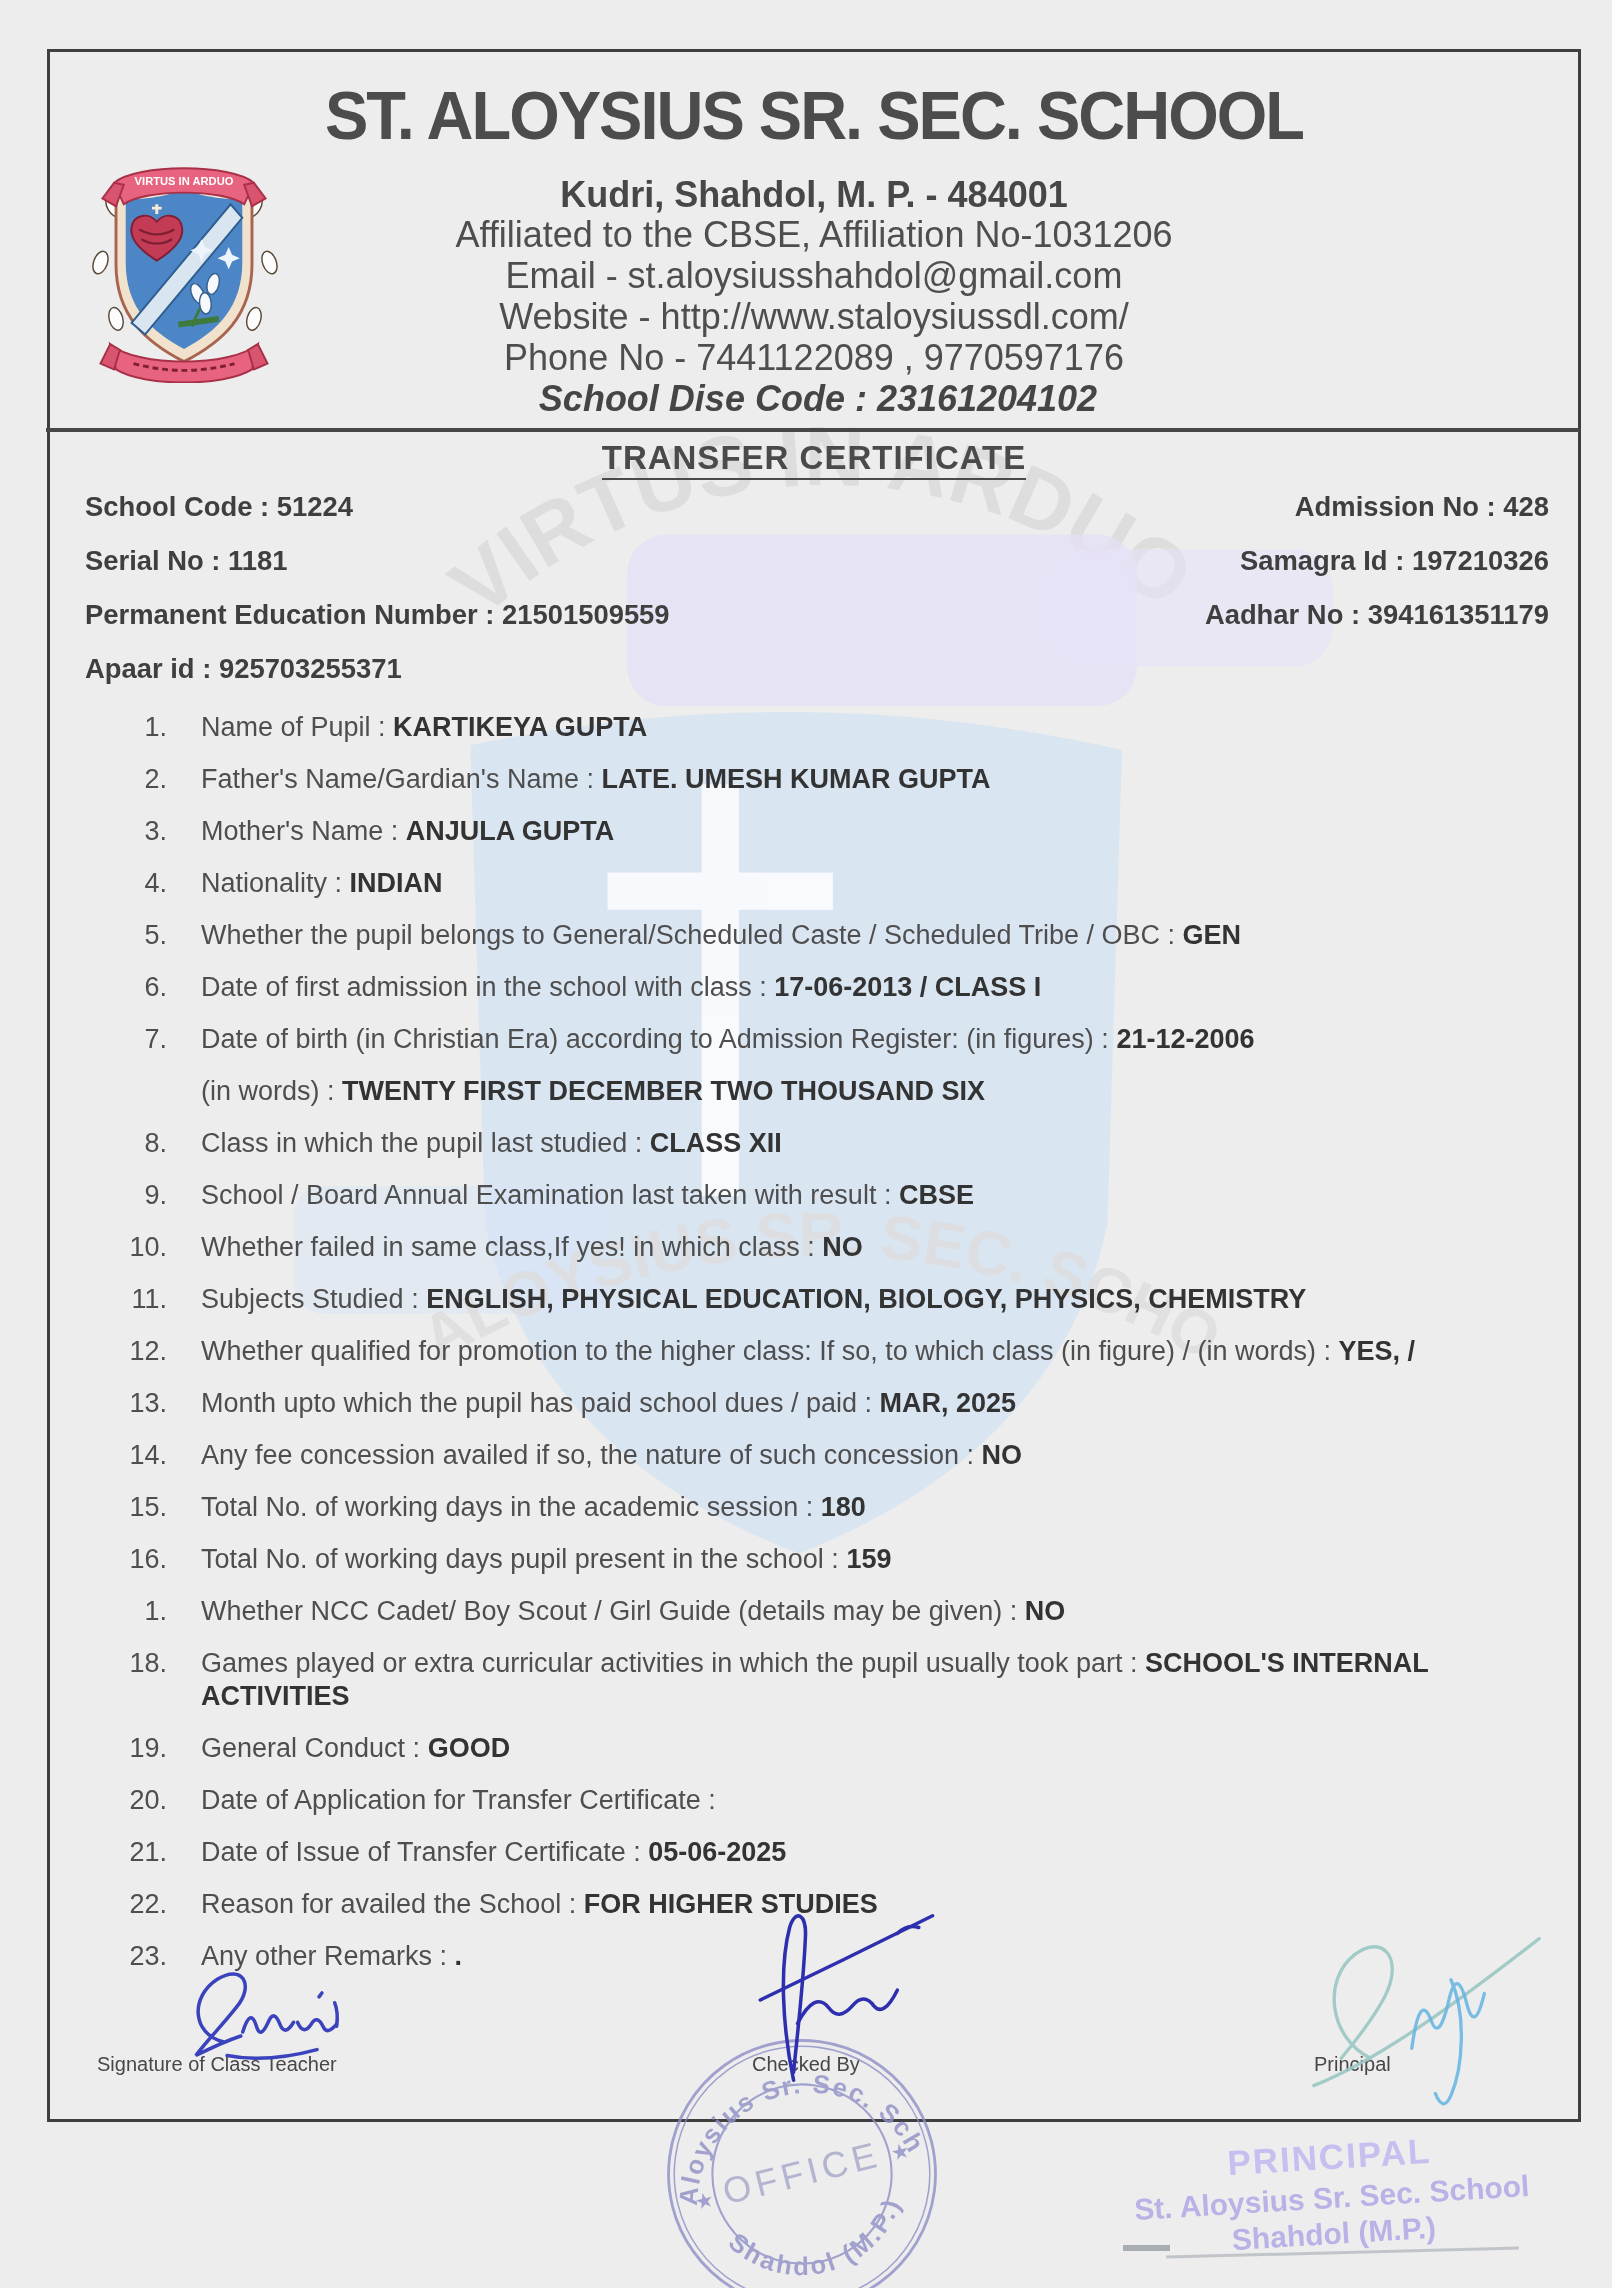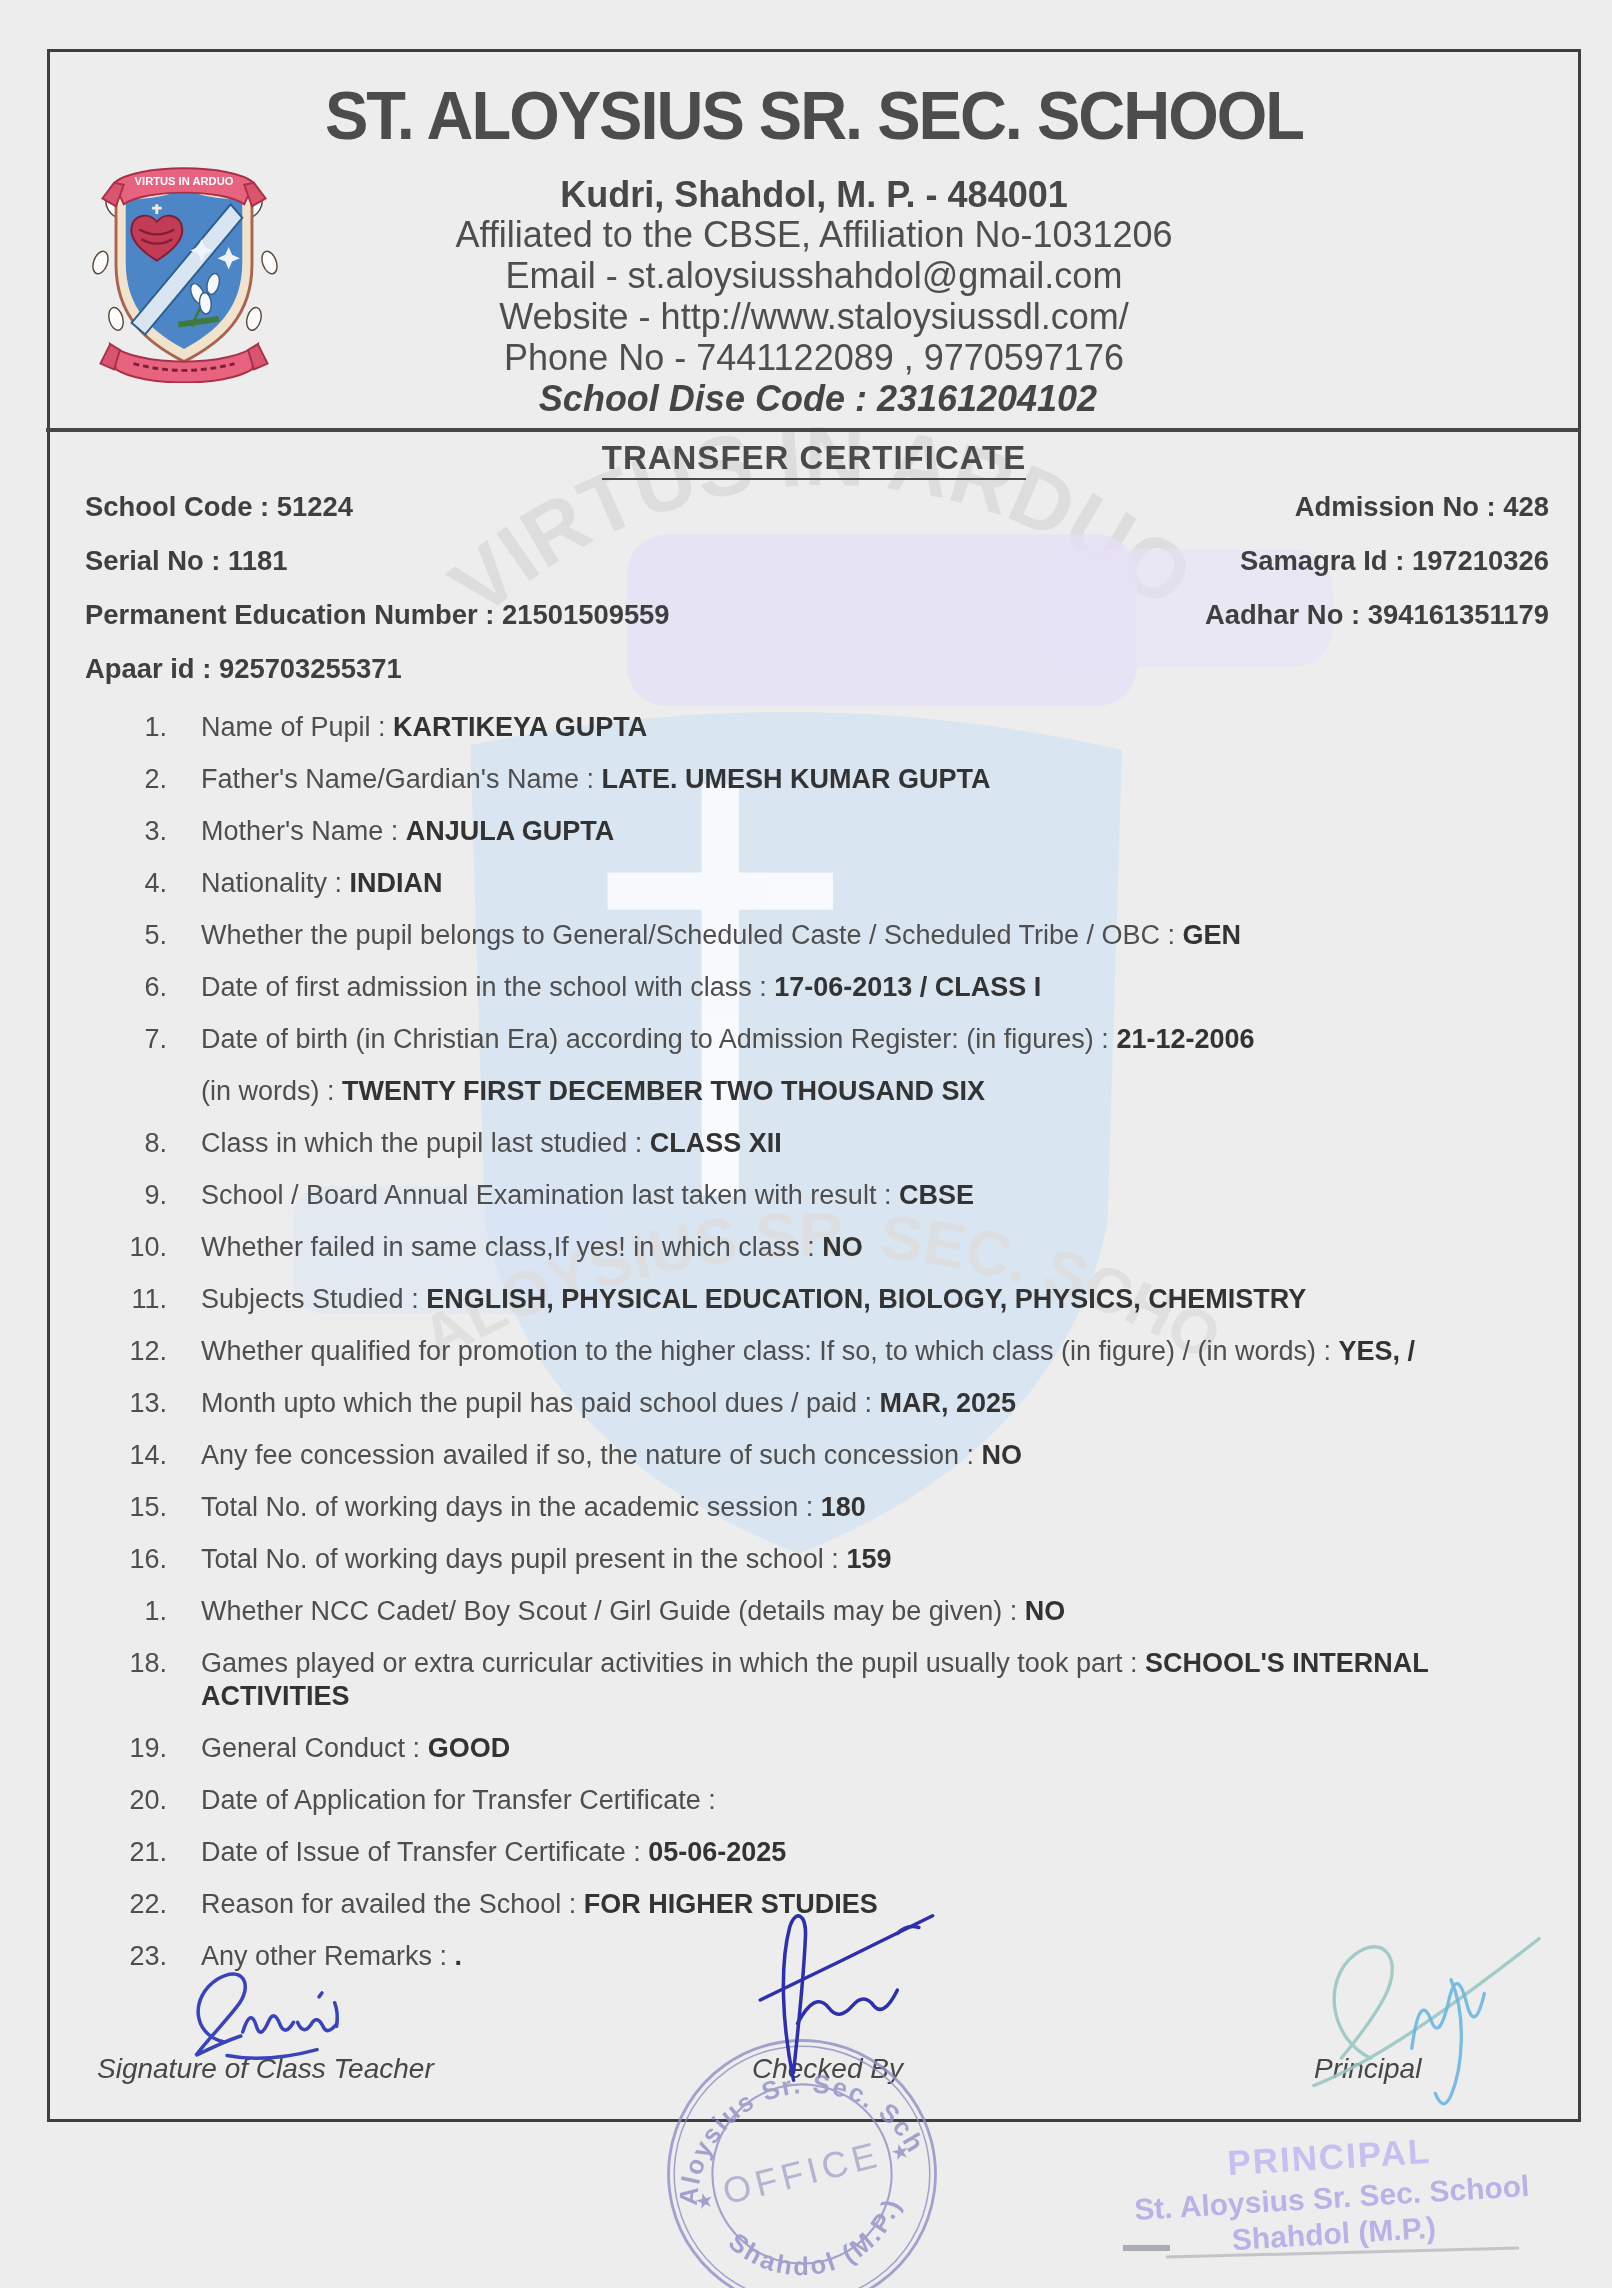--- a/index.html
+++ b/index.html
@@ -35,21 +35,21 @@
   .meta{position:absolute; left:35px; top:439px; width:1464px; font-weight:bold; font-size:27.4px; color:#3f3f3f;}
   .meta-row{display:flex; justify-content:space-between; height:54px; align-items:flex-start;gap:21px;}
   
   .items{position:absolute; left:35px; top:659px; width:1470px; font-size:27px;}
   .item{display:flex; margin-bottom:19px; line-height:33px;}
   .item .num{width:82px; text-align:right; color:#4e4e4e; flex:none;}
   .item .txt{margin-left:34px; color:#4e4e4e;}
   .item .txt b{color:#333333;}
   .item .cont{margin-top:19px;}
   
-  .sig-label{position:absolute; font-size:28px; color:#474747; z-index:1;font-style:italic;}
+  .sig-label{position:absolute; font-size:20px; color:#474747; z-index:1;}
   
   .ink{position:absolute; z-index:3;}
   .office-stamp{position:absolute; left:659px; top:2031px; width:286px; height:286px; z-index:2; opacity:.8; transform:rotate(-14deg);}
   .principal-stamp{
     position:absolute; left:1106px; top:2137px; width:451px; z-index:2;
     text-align:center; color:#b6afe6; transform:rotate(-3.5deg); opacity:.95;
   }
   .principal-stamp .l1{font-size:35px; font-weight:bold; letter-spacing:2px; color:#c4bdf0;}
   .principal-stamp .l2{font-size:30px; font-weight:bold; margin-top:3.9px;}
   .principal-stamp .l3{font-size:30px; font-weight:bold; margin-top:2px;}

